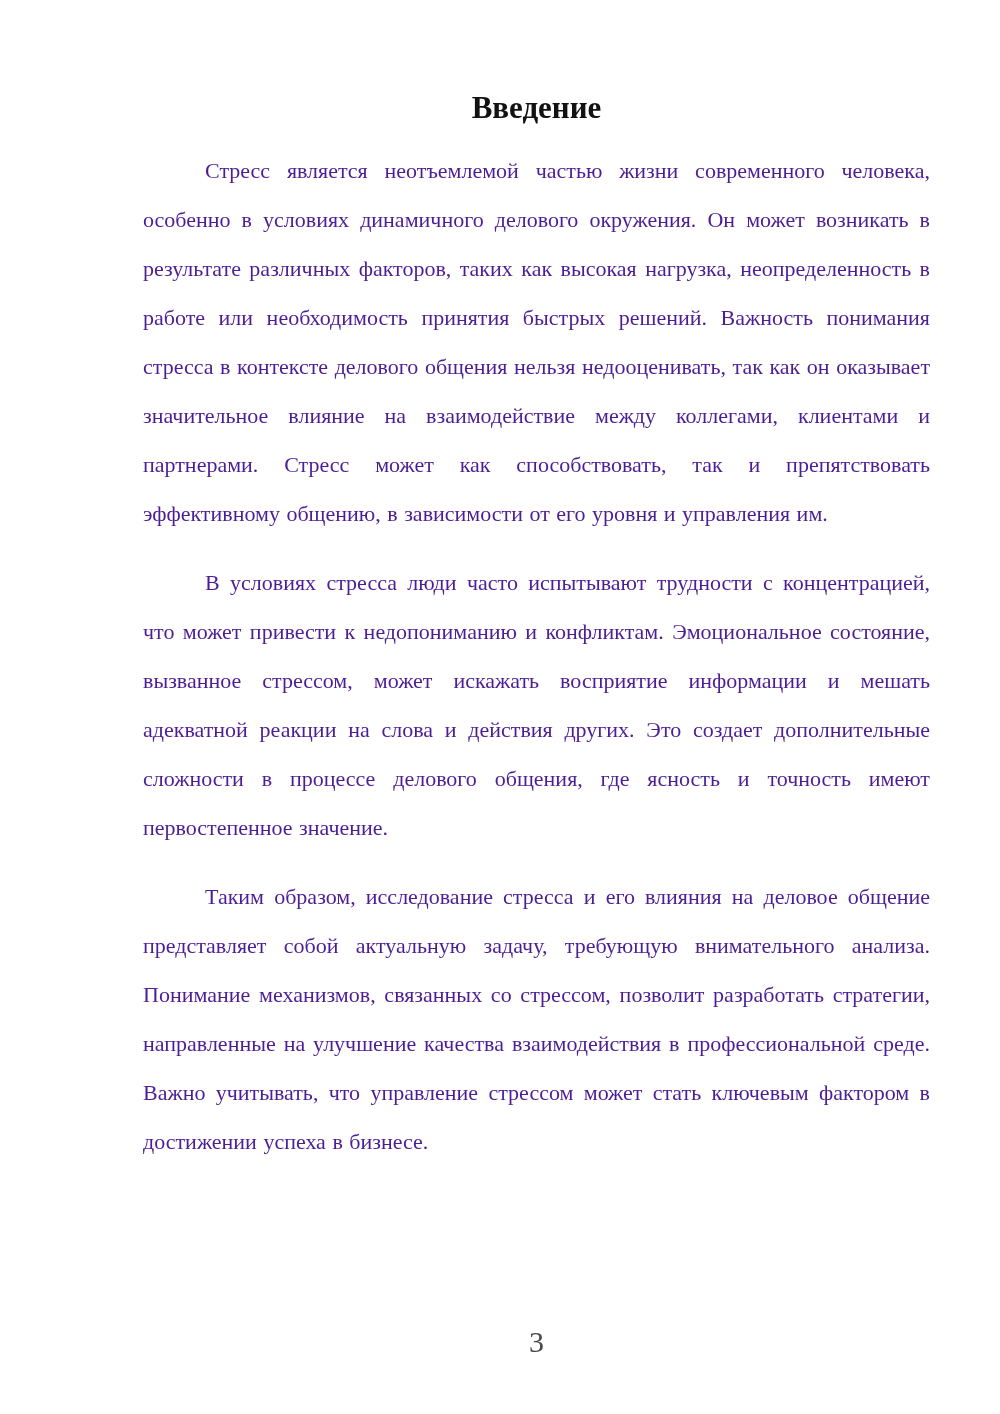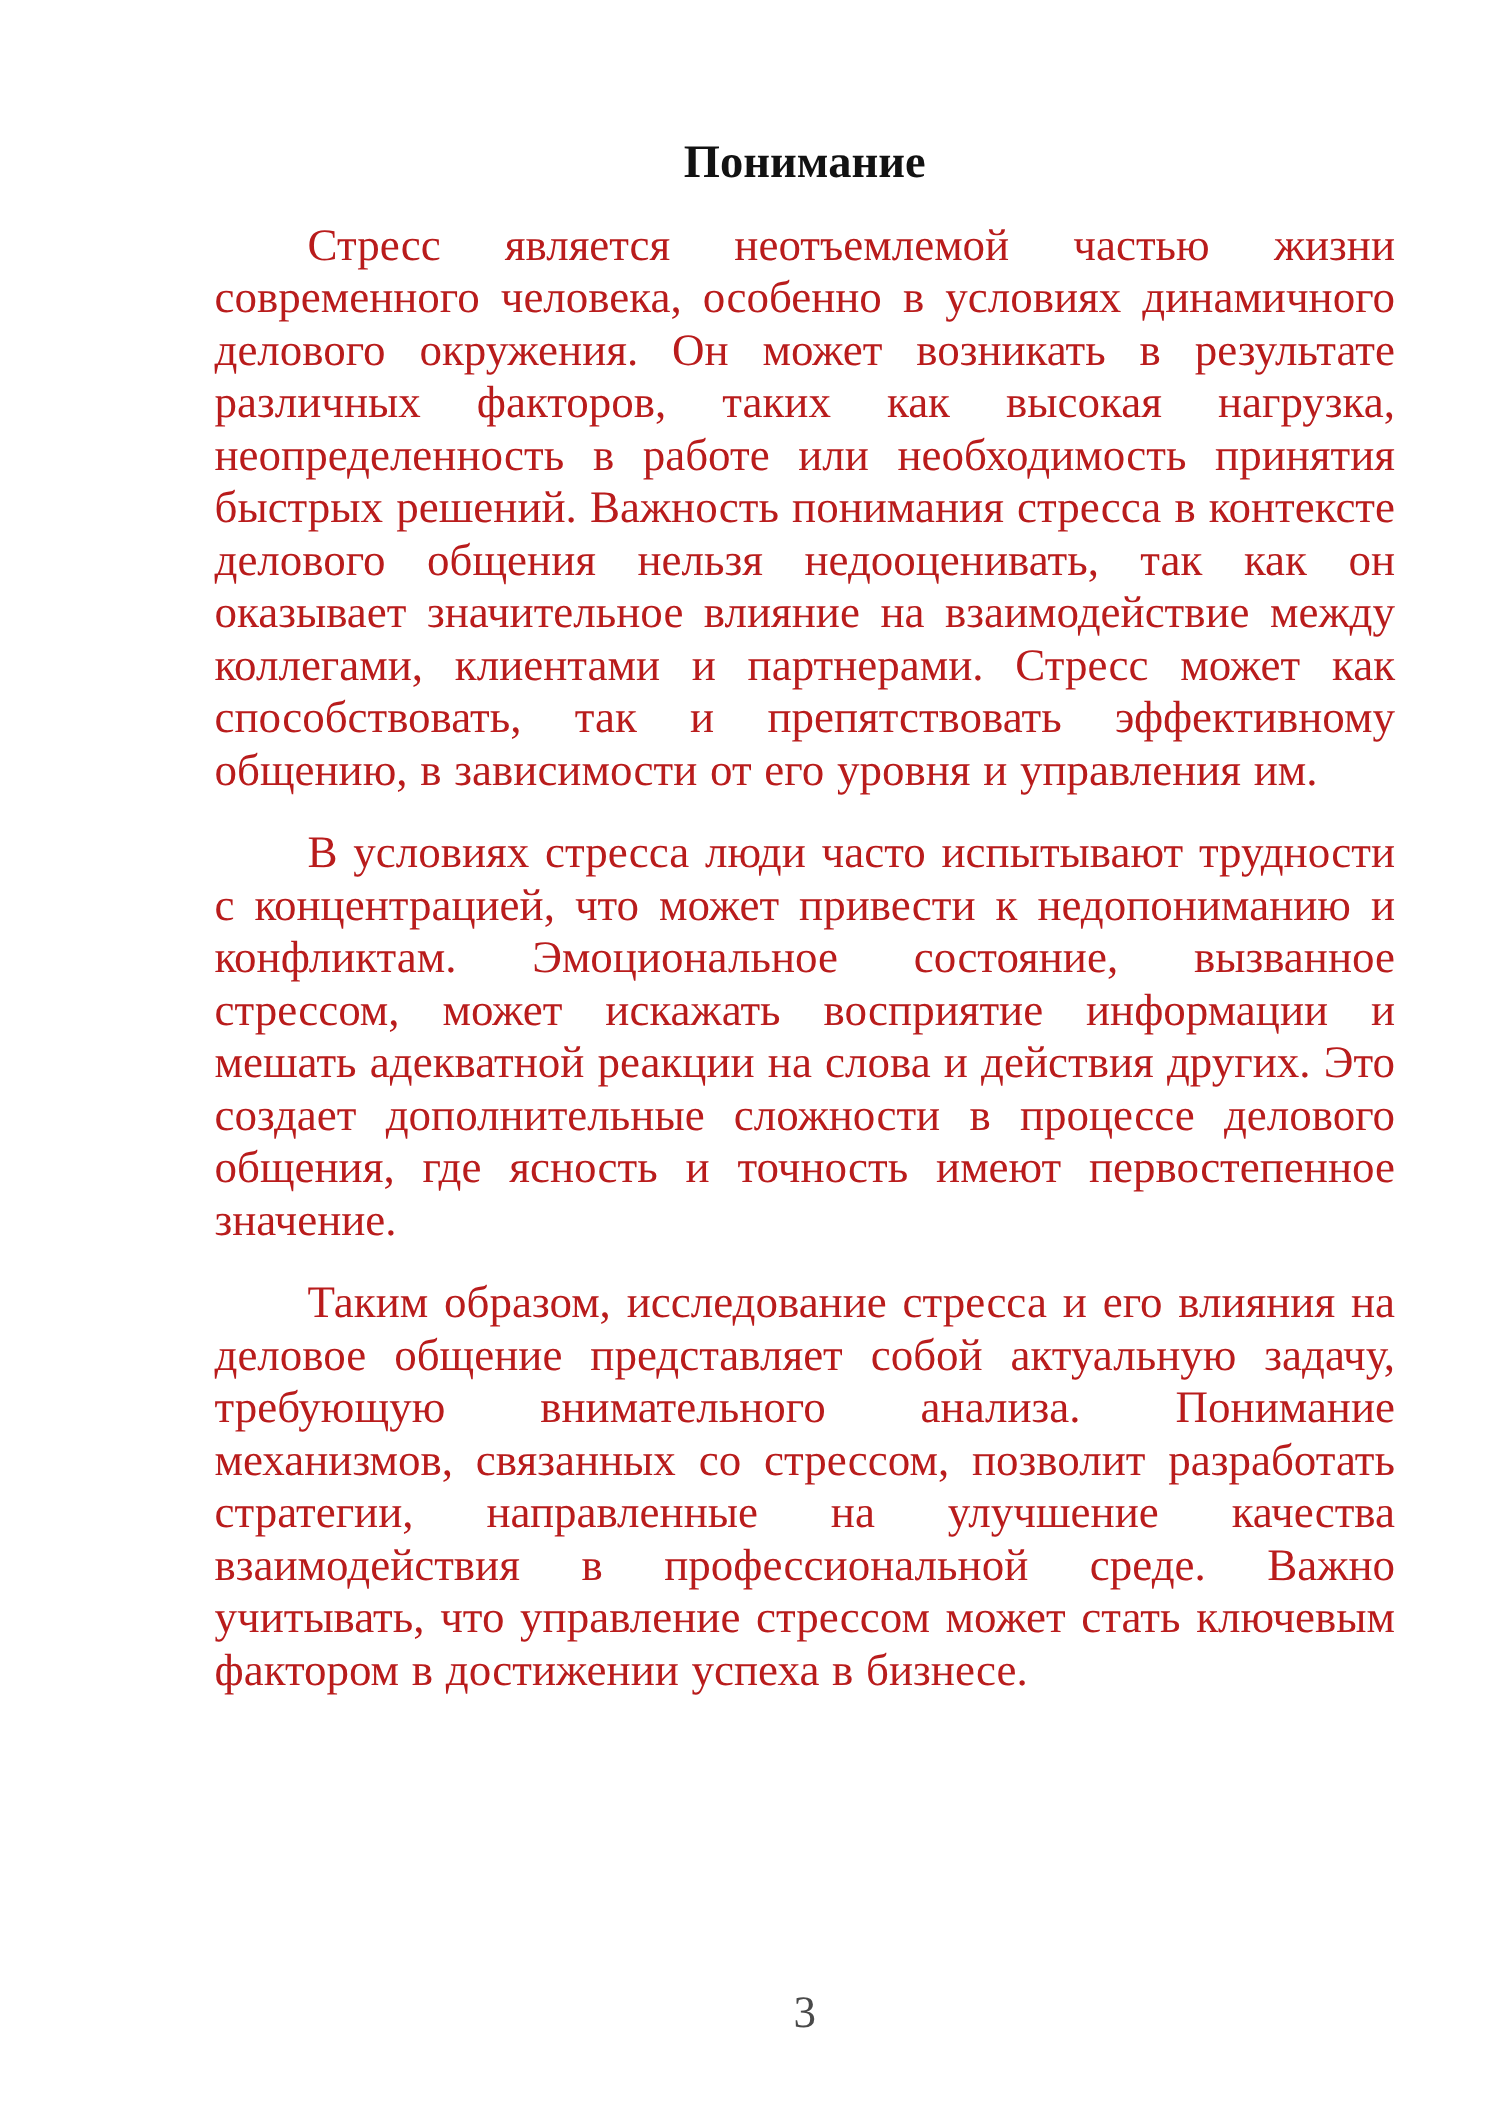--- a/index.html
+++ b/index.html
@@ -28,40 +28,40 @@
     text-align: center;
     font-weight: bold;
     font-size: 31px;
     line-height: 36px;
     color: #121212;
   }
   .body-text p {
     margin: 0 0 20px 0;
     text-align: justify;
     text-indent: 62px;
-    font-size: 30px;
-    line-height: 35px;
-    color: #b91c1c;
+    font-size: 22px;
+    line-height: 49px;
+    color: #4c1d95;
     word-spacing: 1px;
   }
   .page-number {
     position: absolute;
     top: 1326px;
     left: 143px;
     width: 787px;
     text-align: center;
     font-size: 30px;
     line-height: 32px;
     color: #4a4a4a;
   }
 </style>
 </head>
 <body>
 
 <div class="doc">
-  <h1 class="title">Понимание</h1>
+  <h1 class="title">Введение</h1>
   <div class="body-text">
       <p>Стресс является неотъемлемой частью жизни современного человека, особенно в условиях динамичного делового окружения. Он может возникать в результате различных факторов, таких как высокая нагрузка, неопределенность в работе или необходимость принятия быстрых решений. Важность понимания стресса в контексте делового общения нельзя недооценивать, так как он оказывает значительное влияние на взаимодействие между коллегами, клиентами и партнерами. Стресс может как способствовать, так и препятствовать эффективному общению, в зависимости от его уровня и управления им.</p>
       <p>В условиях стресса люди часто испытывают трудности с концентрацией, что может привести к недопониманию и конфликтам. Эмоциональное состояние, вызванное стрессом, может искажать восприятие информации и мешать адекватной реакции на слова и действия других. Это создает дополнительные сложности в процессе делового общения, где ясность и точность имеют первостепенное значение.</p>
       <p>Таким образом, исследование стресса и его влияния на деловое общение представляет собой актуальную задачу, требующую внимательного анализа. Понимание механизмов, связанных со стрессом, позволит разработать стратегии, направленные на улучшение качества взаимодействия в профессиональной среде. Важно учитывать, что управление стрессом может стать ключевым фактором в достижении успеха в бизнесе.</p>
     </div>
   <div class="page-number">3</div>
 </div>
 
 </body></html>

